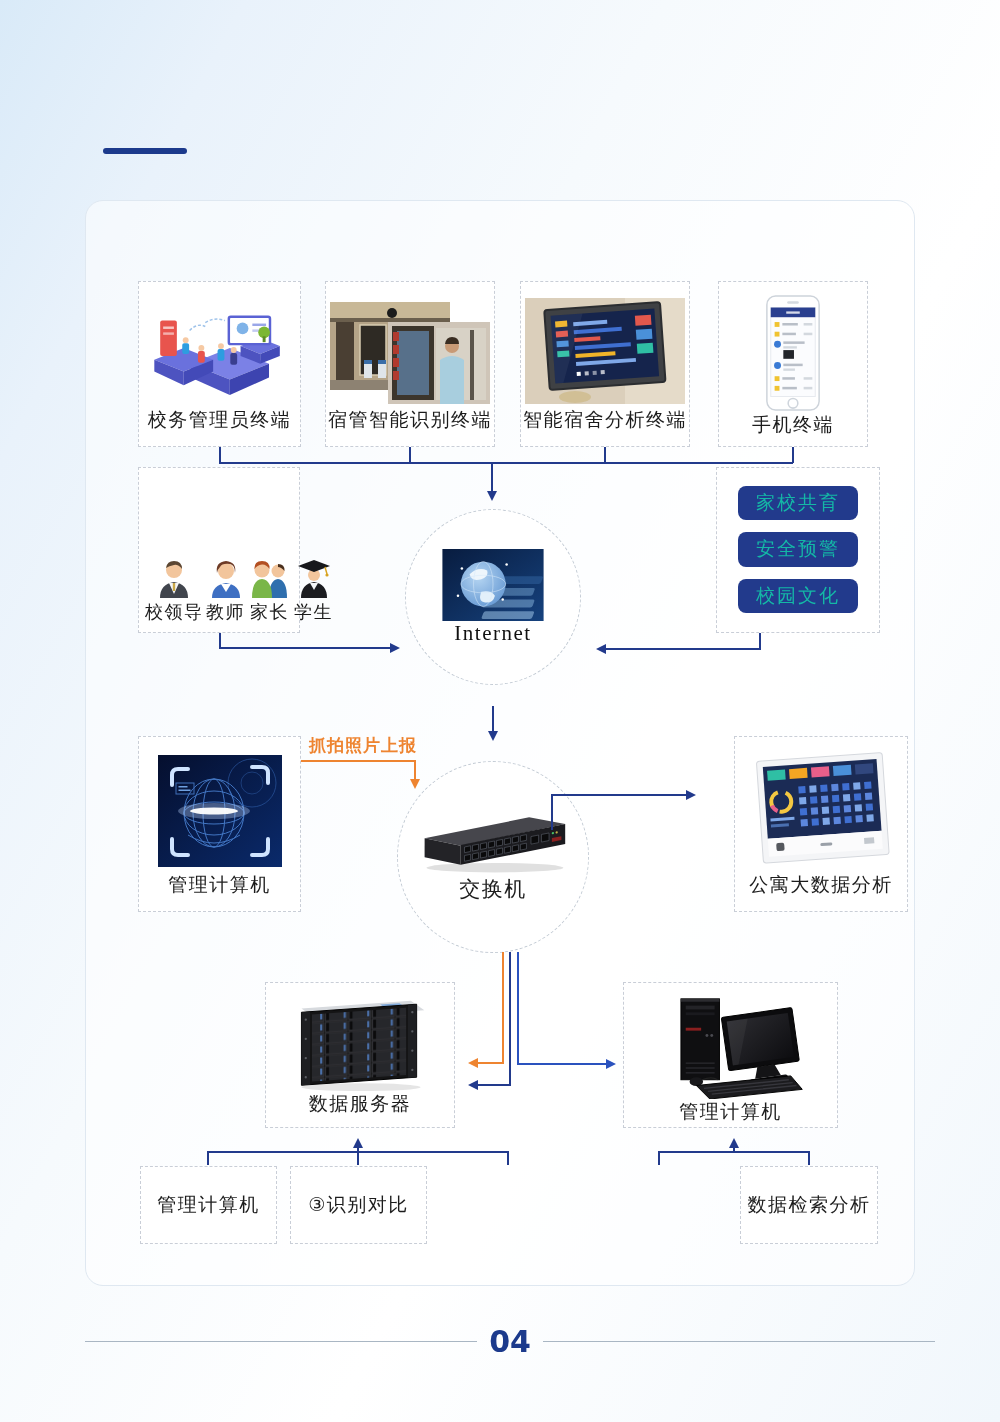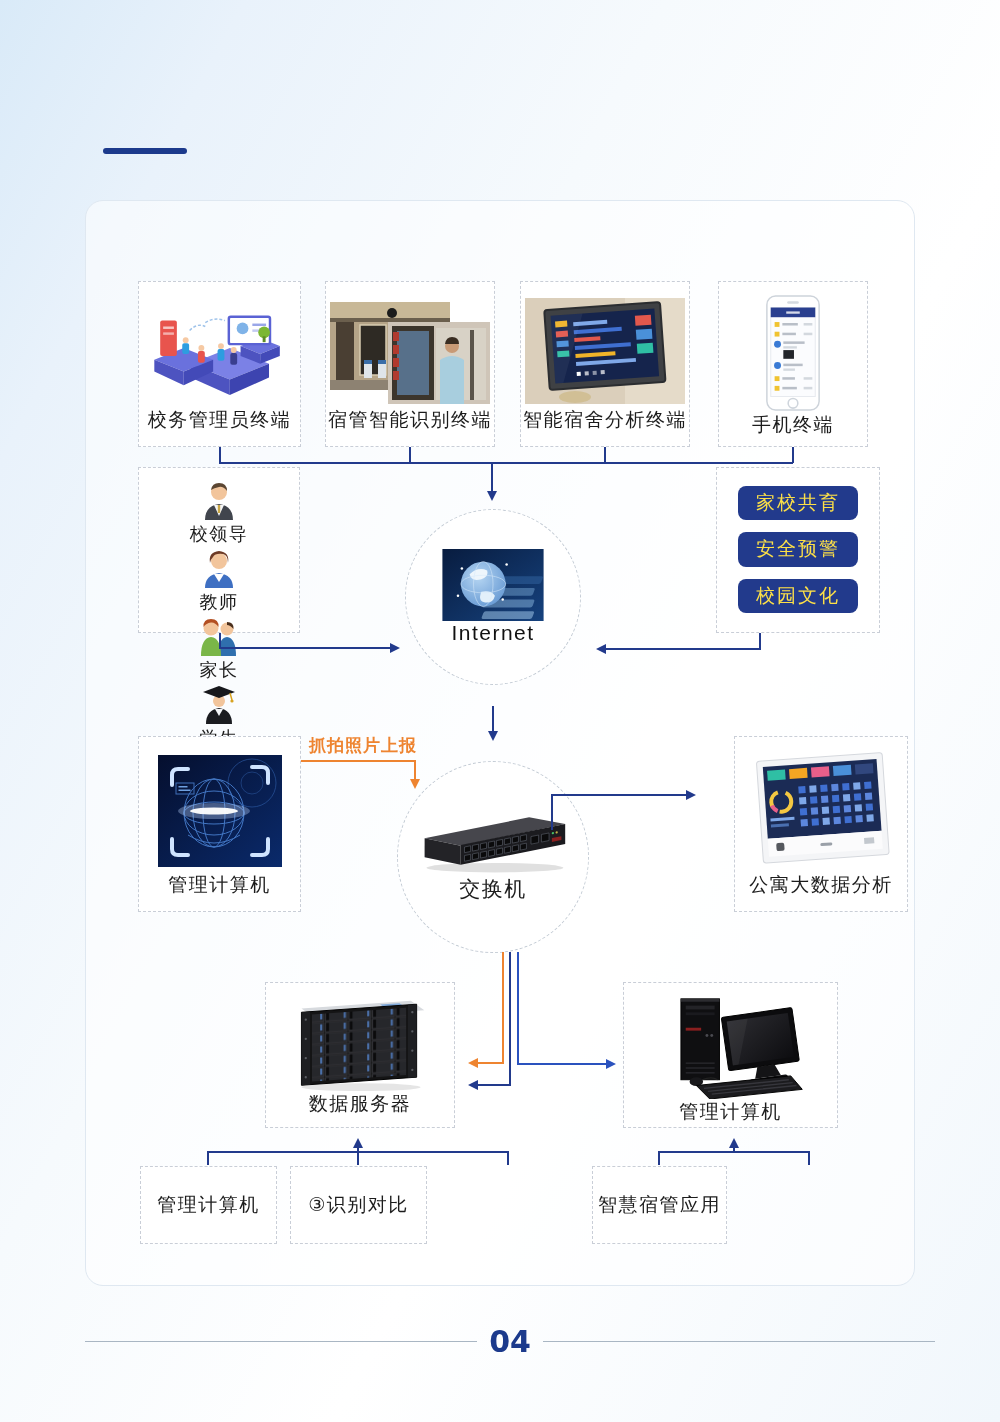--- a/index.html
+++ b/index.html
@@ -10,24 +10,24 @@
   .underline{position:absolute;left:103px;top:148px;width:84px;height:6px;background:#1c3a8c;border-radius:3px;}
   .panel{position:absolute;left:85px;top:200px;width:830px;height:1086px;border:1px solid #dfe8f1;
          border-radius:18px;background:rgba(255,255,255,.55);box-sizing:border-box;}
   .dbox{position:absolute;border:1px dashed #c9ced7;background:#fff;box-sizing:border-box;
         display:flex;flex-direction:column;align-items:center;justify-content:space-between;padding:12px 4px 13px;}
   .dbox .art{flex:1;display:flex;align-items:center;justify-content:center;}
   .lbl{font-size:19px;color:#1c1c1c;letter-spacing:1.5px;white-space:nowrap;}
   .step{justify-content:center;padding:0;}
   .circle{position:absolute;border:1px dashed #c4ccd5;border-radius:50%;background:#fff;box-sizing:border-box;
           display:flex;flex-direction:column;align-items:center;justify-content:center;}
-  .circle .lbl{font-size:21px;margin-top:0;}
-  .svc{width:120px;height:40px;background:#223a8c;border-radius:8px;color:#fde047;font-size:19px;
+  .circle .lbl{font-size:21px;margin-top:0;font-family:Liberation Serif, serif;}
+  .svc{width:120px;height:40px;background:#223a8c;border-radius:8px;color:#14b8a6;font-size:19px;
        letter-spacing:2px;display:flex;align-items:center;justify-content:center;margin:6px 0;}
-  .people-grid{display:grid;grid-template-columns:1fr;width:100%;height:100%;
+  .people-grid{display:grid;grid-template-columns:1fr 1fr 1fr 1fr;width:100%;height:100%;
                padding:12px 6px 8px;box-sizing:border-box;row-gap:2px;}
   .person{display:flex;flex-direction:column;align-items:center;justify-content:flex-end;}
   .person .lbl{font-size:18px;margin-top:2px;}
   .capture{position:absolute;left:309px;top:734px;font-size:17px;font-weight:600;color:#ee8430;letter-spacing:1px;}
   .connectors{position:absolute;left:0;top:0;pointer-events:none;}
   .fline{position:absolute;height:1px;background:#a9b6c3;top:1341px;}
   .pagenum{position:absolute;left:478px;top:1324px;width:64px;text-align:center;
            font-size:30px;font-weight:800;color:#1c3a8c;font-family:"DejaVu Sans","Liberation Sans",sans-serif;}
 </style>
 </head>
@@ -457,22 +457,22 @@
     </div>
     <div class="lbl">管理计算机</div>
   </div>
 
   <div class="dbox step" style="left:140px;top:1166px;width:137px;height:78px;">
     <div class="lbl">管理计算机</div>
   </div>
   <div class="dbox step" style="left:290px;top:1166px;width:137px;height:78px;">
     <div class="lbl">③识别对比</div>
   </div>
-  <div class="dbox step" style="left:592px;top:1166px;width:135px;height:78px;">
-    <div class="lbl">智慧宿管应用</div>
+  <div class="dbox step" style="left:740px;top:1166px;width:138px;height:78px;">
+    <div class="lbl">数据检索分析</div>
   </div>
 
   <svg class="connectors" width="1000" height="1422" viewBox="0 0 1000 1422">
     <defs>
       <marker id="mN" viewBox="0 0 10 10" refX="8" refY="5" markerWidth="10" markerHeight="10" markerUnits="userSpaceOnUse" orient="auto">
         <path d="M0 0 L10 5 L0 10 Z" fill="#223a8c"></path>
       </marker>
       <marker id="mO" viewBox="0 0 10 10" refX="8" refY="5" markerWidth="10" markerHeight="10" markerUnits="userSpaceOnUse" orient="auto">
         <path d="M0 0 L10 5 L0 10 Z" fill="#ee8430"></path>
       </marker>

